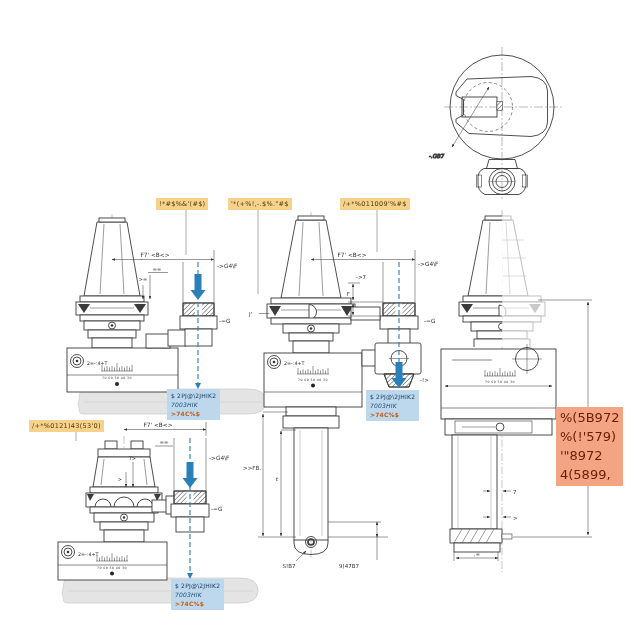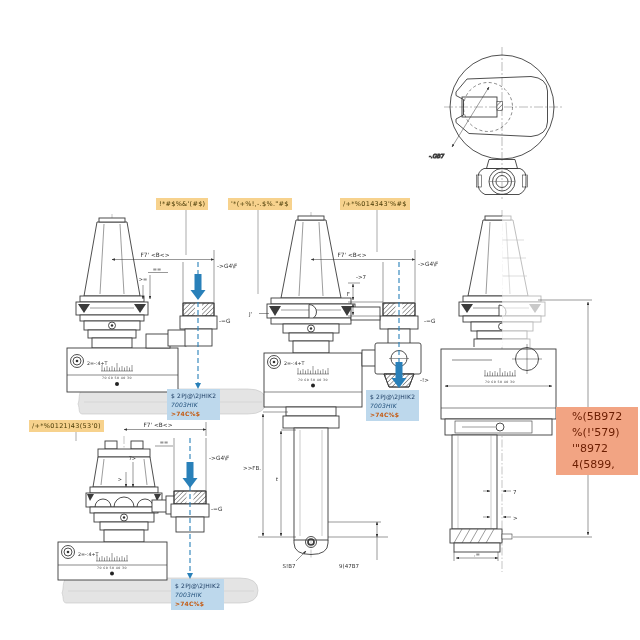--- a/index.html
+++ b/index.html
@@ -1,21 +1,21 @@
 <!DOCTYPE html>
 <html><head>
 <meta charset="utf-8">
 <style>
   html,body{margin:0;padding:0;background:#fff;}
   #stage{position:relative;width:640px;height:640px;background:#ffffff;overflow:hidden;
          font-family:"DejaVu Sans",sans-serif;}
   svg text{font-family:"DejaVu Sans",sans-serif;fill:#333;}
   .callout{position:absolute;white-space:nowrap;}
   .co-orange{background:#f7d28d;color:#4a3b05;font-size:6.5px;padding:2px 3px;letter-spacing:.3px;}
-  .co-red{background:#f2a483;color:#6b1d00;font-size:11px;line-height:1.45;padding:2px 16px;}
+  .co-red{background:#f2a483;color:#6b1d00;font-size:13px;line-height:1.45;padding:2px 4px;}
   .co-blue{background:#bdd8ec;color:#17375e;font-size:6px;line-height:1.5;padding:2px 4px;letter-spacing:.2px;}
   .co-blue .l2{font-style:italic;color:#1f4e79;}
   .co-blue .l3{color:#c55a11;font-weight:bold;}
 </style>
 </head>
 <body>
 
 <div id="stage">
 <svg width="640" height="640" viewBox="0 0 640 640">
   <defs>
@@ -382,21 +382,21 @@
     <line x1="186" y1="210" x2="186" y2="255"></line>
     <line x1="258" y1="210" x2="258" y2="294"></line>
     <line x1="377" y1="210" x2="377" y2="252"></line>
     <line x1="76" y1="431" x2="76" y2="441"></line>
   </g>
 </svg>
 
 
 <div class="callout co-orange" style="left:156px;top:198px;">!*#$%&amp;'(#$)</div>
 <div class="callout co-orange" style="left:228px;top:198px;">'*(+%!,-.$%."#$</div>
-<div class="callout co-orange" style="left:340px;top:198px;">/+*%014343'%#$</div>
+<div class="callout co-orange" style="left:340px;top:198px;">/+*%011009'%#$</div>
 <div class="callout co-orange" style="left:29px;top:420px;">/+*%0121)43(53'0)</div>
 
 <div class="callout co-red" style="left:556px;top:407px;">
   <div>%(5B972</div>
   <div>%(!'579)</div>
   <div>'"8972</div>
   <div>4(5899,</div>
 </div>
 
 <div class="callout co-blue" style="left:167px;top:389px;">

